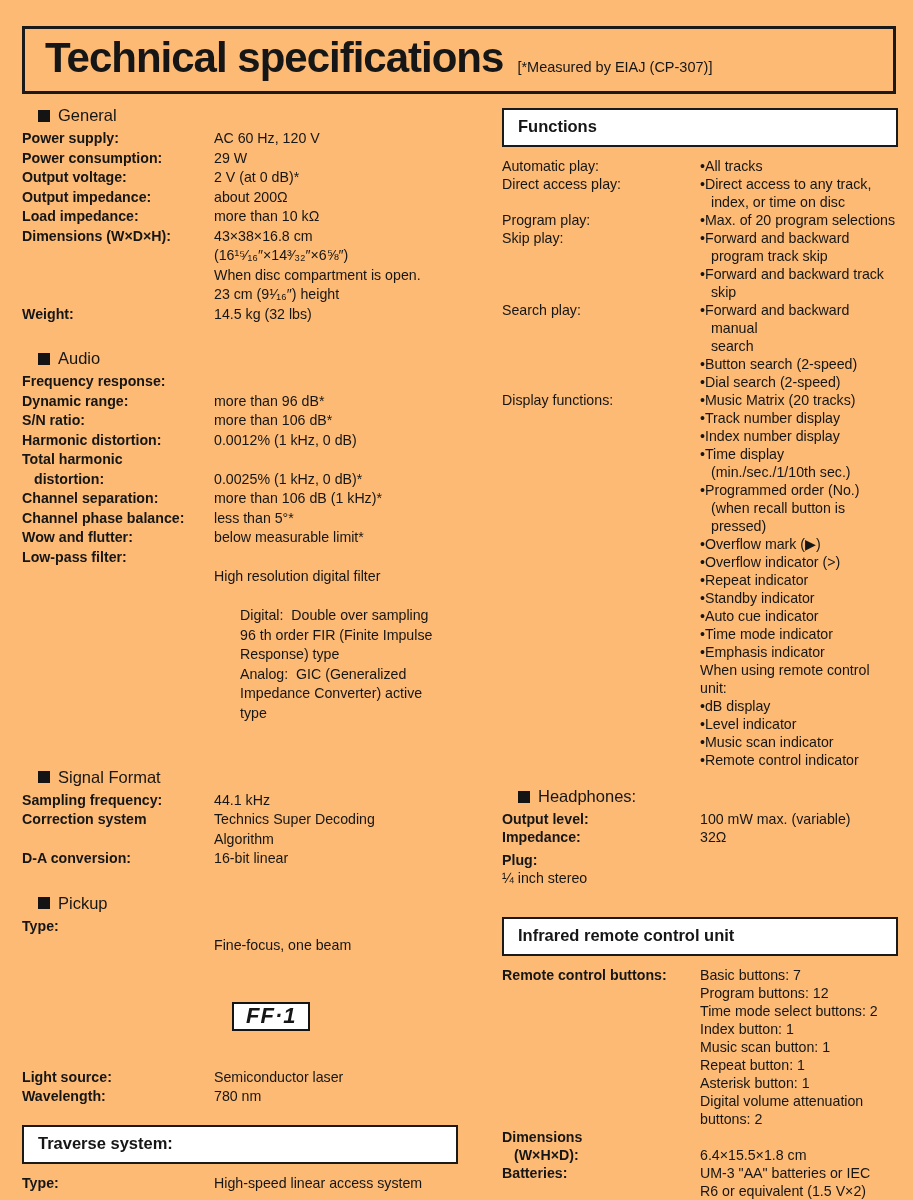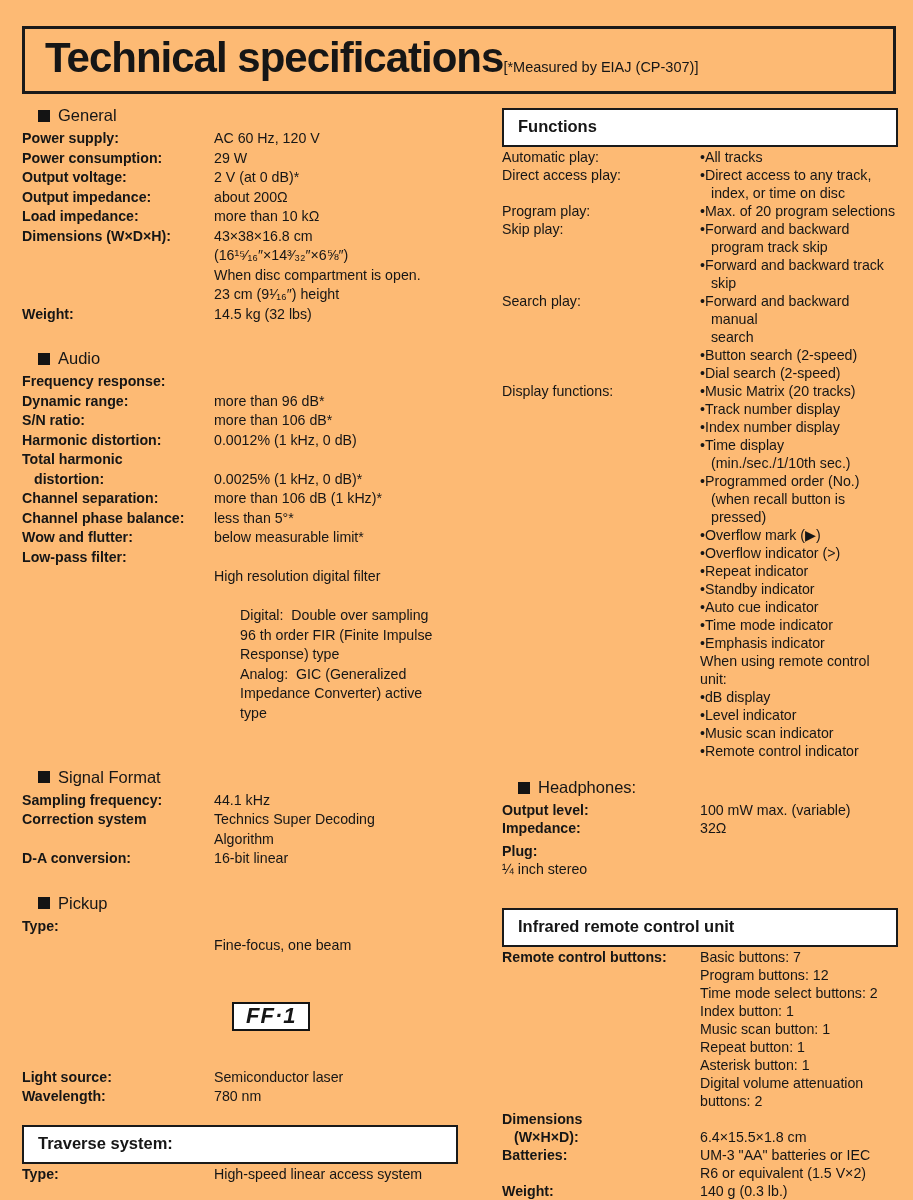--- a/index.html
+++ b/index.html
@@ -17,21 +17,21 @@
   
   .title-box{
     border:3px solid #1a1a1a;
     padding:8px 20px 12px 20px;
     display:flex;align-items:baseline;
     margin-bottom:8px;
   }
   .title-box h1{
     margin:0;font-size:42px;font-weight:bold;letter-spacing:-1px;line-height:1.0;
   }
-  .title-note{margin-left:0;font-size:14.5px;font-weight:normal;}
+  .title-note{margin-left:14px;font-size:14.5px;font-weight:normal;}
   
   .columns{display:flex;gap:44px;}
   .col-left{width:436px;flex:none;}
   .col-right{width:396px;flex:none;padding-top:6px;}
   
   .h2{display:flex;align-items:center;font-size:16.5px;font-weight:normal;margin:0 0 4px 0;padding-left:16px;}
   .sq{width:12px;height:12px;background:#141414;margin-right:8px;flex:none;}
   .section{margin-top:25px;}
   
   .row{display:flex;align-items:flex-start;line-height:19.5px;font-size:14.2px;}
@@ -40,21 +40,21 @@
   .val{white-space:pre-line;flex:1;}
   .sub{margin-left:26px;white-space:pre-wrap;}
   
   .col-right .row{line-height:18px;font-size:14.2px;}
   .col-right .lbl{width:198px;}
   
   .boxhead{
     border:2px solid #1a1a1a;
     font-size:16.5px;font-weight:bold;
     padding:7px 12px 9px 14px;
-    margin:0 0 1px 0;
+    margin:0 0 10px 0;
     background:#fff;
   }
   .hdr-gap{margin-top:18px;}
   
   .frow{display:flex;align-items:flex-start;font-size:14.2px;line-height:18px;}
   .flbl{width:198px;flex:none;font-weight:normal;}
   .fval{flex:1;}
   .bi{padding-left:11px;text-indent:-11px;white-space:pre-line;}
   .bi::before{content:"\2022";}
   .bi.plain{padding-left:0;text-indent:0;}

